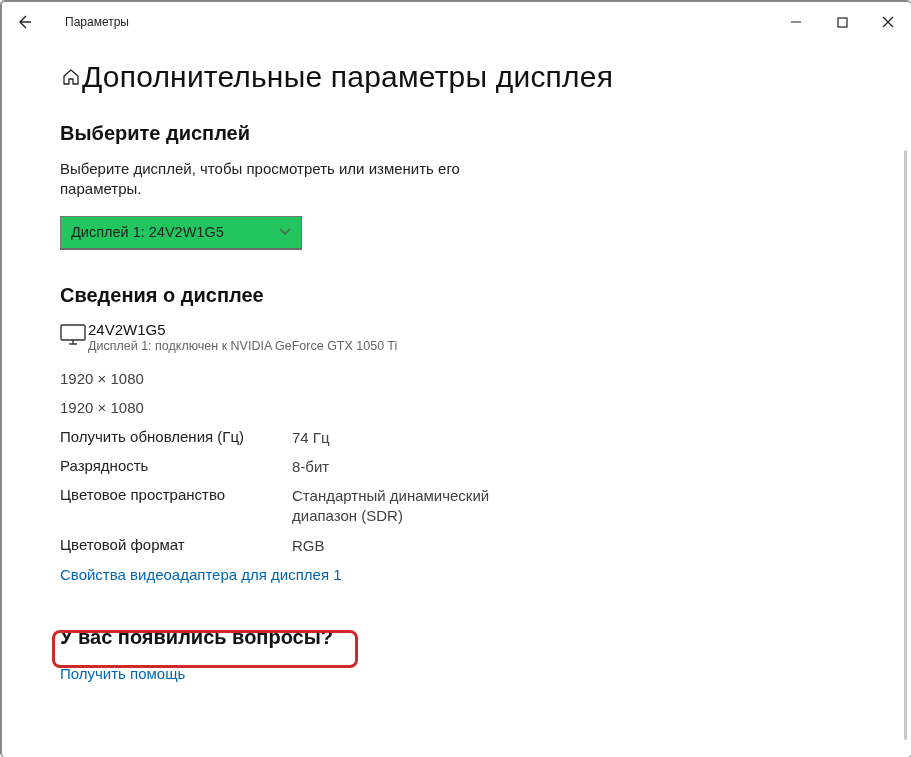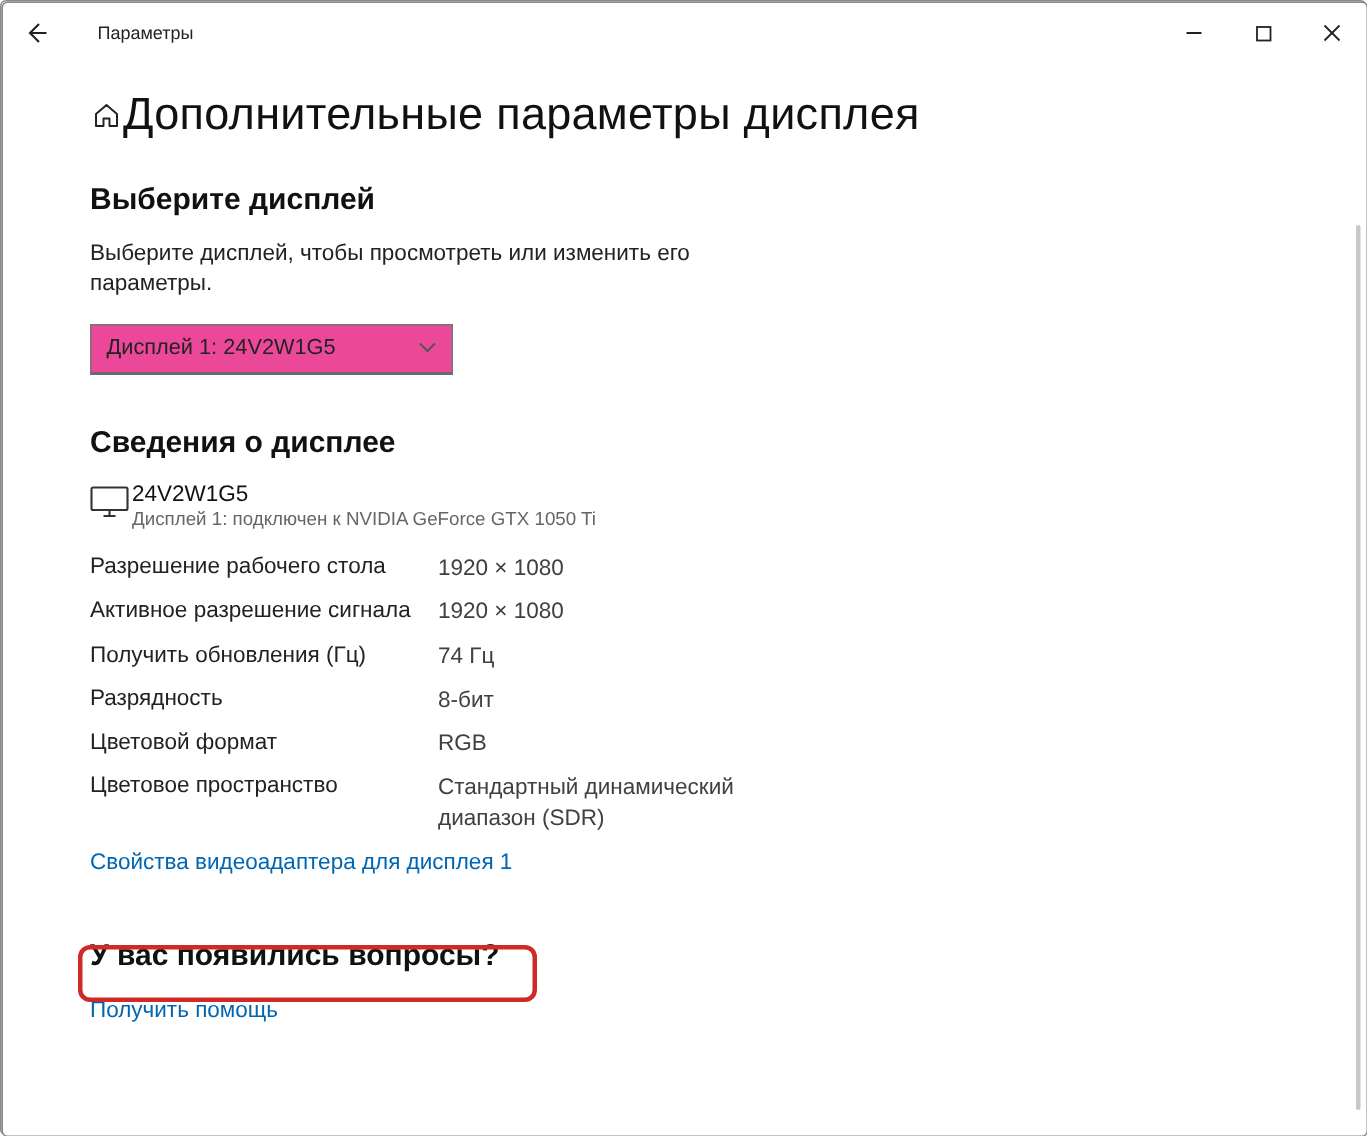--- a/index.html
+++ b/index.html
@@ -88,21 +88,21 @@
   .select-box {
     width: 242px;
     height: 34px;
     border: 1px solid #767676;
     border-bottom: 2px solid #6a6a6a;
     display: flex;
     align-items: center;
     padding: 0 10px;
     font-size: 14.5px;
     color: #222;
-    background: #ec4899;
+    background: #22c55e;
     justify-content: space-between;
     margin-bottom: 34px;
   }
   .chev {
     font-size: 12px;
     color: #555;
   }
   .disp-block {
     display: flex;
     align-items: flex-start;
@@ -235,42 +235,40 @@
       </svg>
     </div>
     <div>
       <div class="disp-name">24V2W1G5</div>
       <div class="disp-sub">Дисплей 1: подключен к NVIDIA GeForce GTX 1050 Ti</div>
     </div>
   </div>
 
   <div class="info-table">
     <div class="info-row">
-      <div class="info-label">Разрешение рабочего стола</div>
       <div class="info-value">1920 × 1080</div>
     </div>
     <div class="info-row">
-      <div class="info-label">Активное разрешение сигнала</div>
       <div class="info-value">1920 × 1080</div>
     </div>
     <div class="info-row">
       <div class="info-label">Получить обновления (Гц)</div>
       <div class="info-value">74 Гц</div>
     </div>
     <div class="info-row">
       <div class="info-label">Разрядность</div>
       <div class="info-value">8-бит</div>
     </div>
     <div class="info-row">
+      <div class="info-label">Цветовое пространство</div>
+      <div class="info-value">Стандартный динамический диапазон (SDR)</div>
+    </div>
+    <div class="info-row">
       <div class="info-label">Цветовой формат</div>
       <div class="info-value">RGB</div>
-    </div>
-    <div class="info-row">
-      <div class="info-label">Цветовое пространство</div>
-      <div class="info-value">Стандартный динамический диапазон (SDR)</div>
     </div>
   </div>
 
   <a class="link">Свойства видеоадаптера для дисплея 1</a>
 
   
   <div class="questions">
     <h2 class="section-title">У вас появились вопросы?</h2>
     <a class="link" style="margin-top:2px">Получить помощь</a>
   </div>

